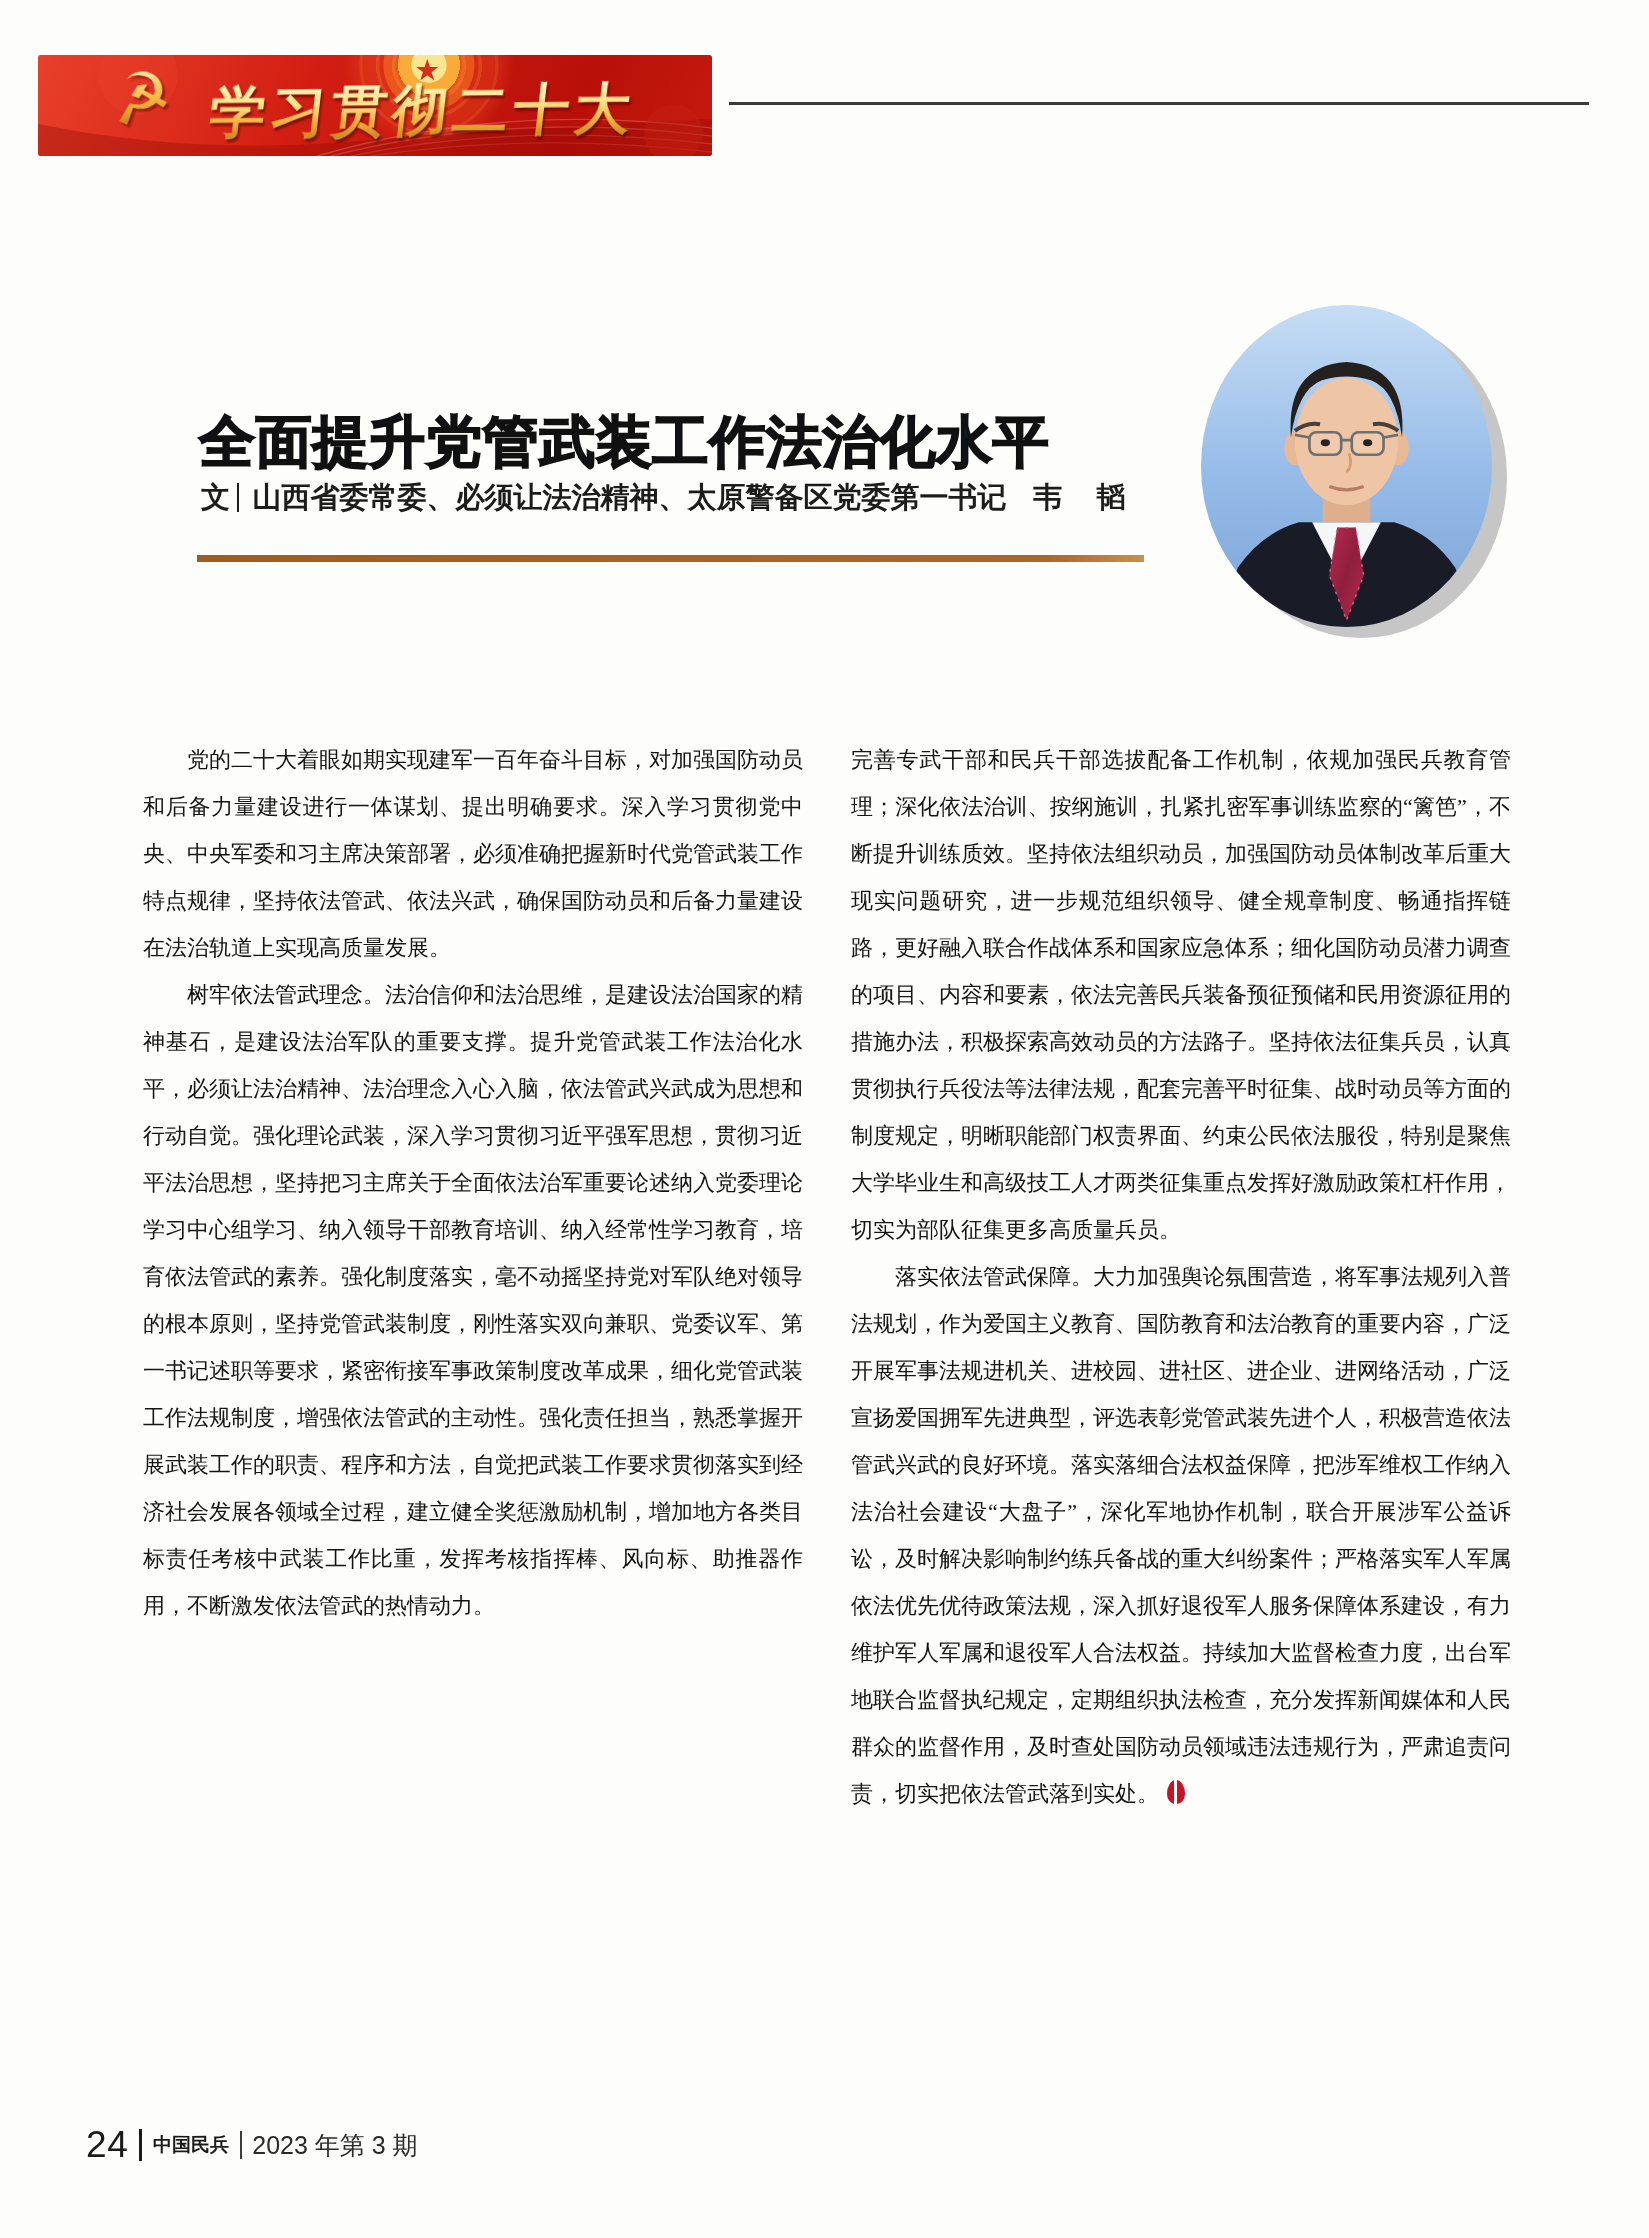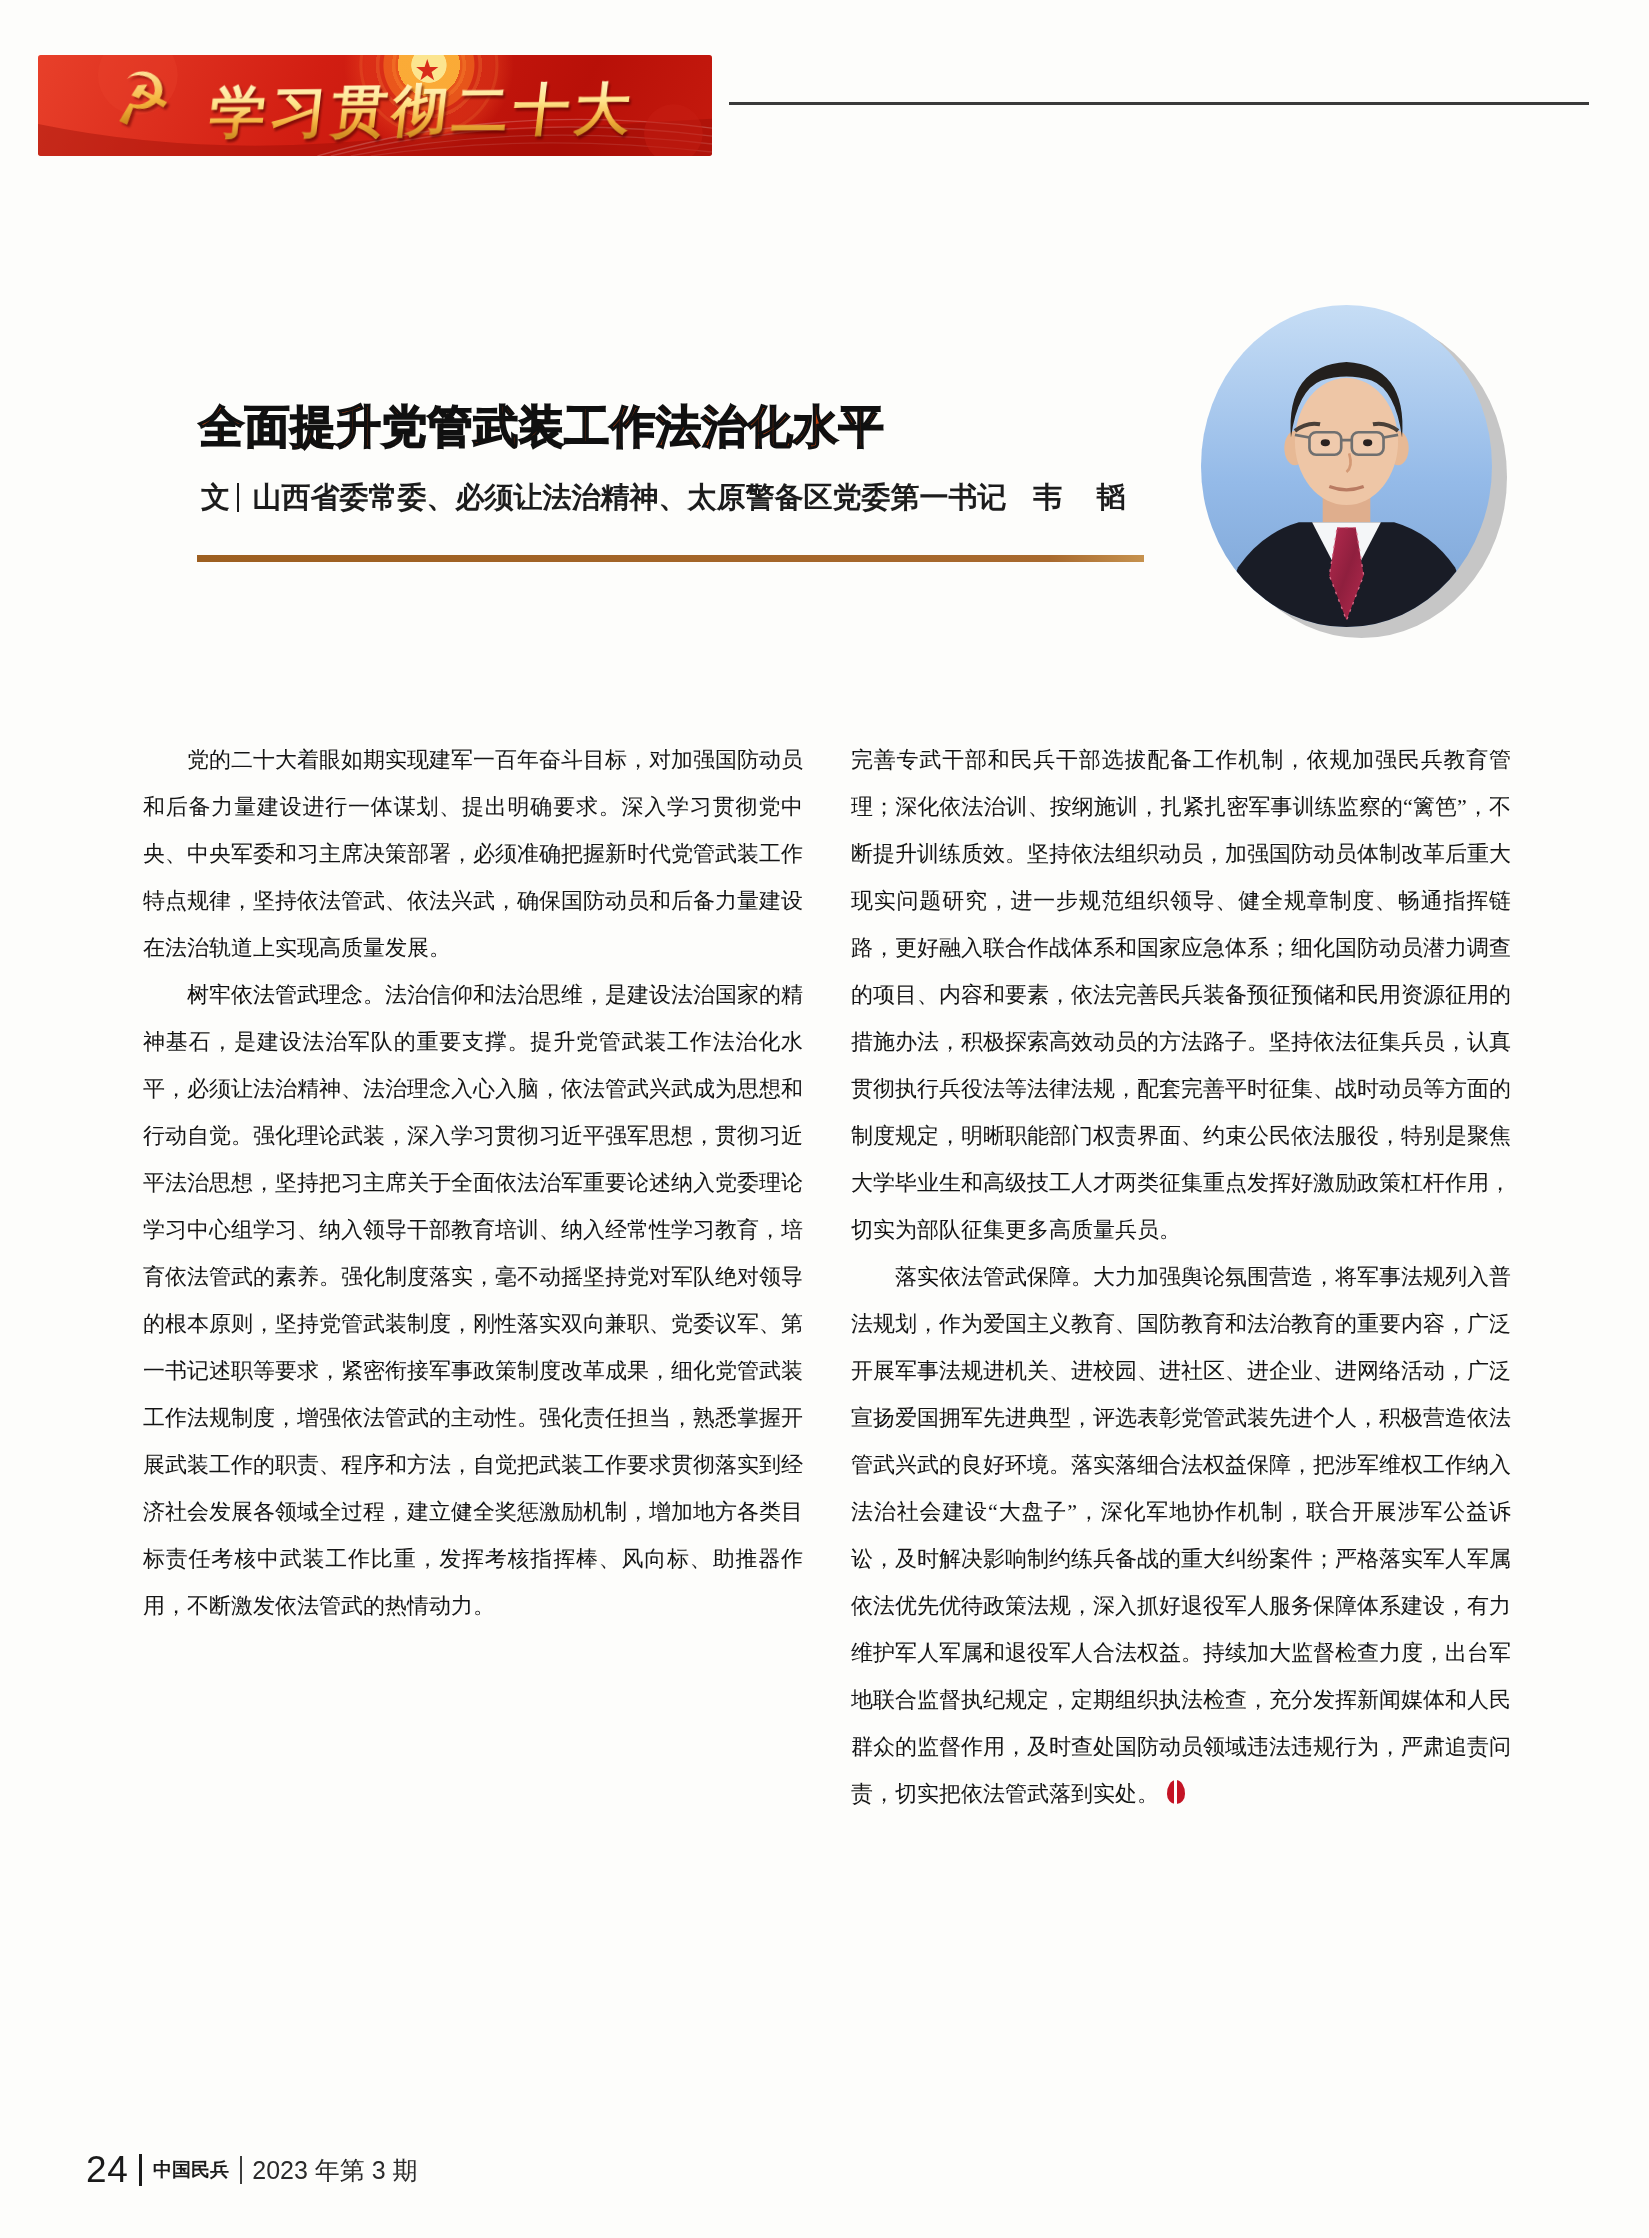--- a/index.html
+++ b/index.html
@@ -38,21 +38,21 @@
     transform:skewX(-7deg) rotate(-.5deg);
     filter:drop-shadow(2px 3.3px 1.3px rgba(80,0,0,.6));
     white-space:nowrap;
   }
   .top-rule{position:absolute; left:729px; top:102px; width:860px; height:2.7px; background:#3a3a3a;}
 
   
   .title{
     position:absolute; left:199px; top:367px; width:997px;
     font-family:"Liberation Sans","DejaVu Sans",sans-serif;
-    font-size:45px; font-weight:700; color:#c2410c; letter-spacing:0.7px;
+    font-size:56px; font-weight:700; color:#0f172a; letter-spacing:0.7px;
     -webkit-text-stroke:1.7px #101010; white-space:nowrap;
   }
   .byline{
     position:absolute; left:201px; top:480px; height:35px;
     display:flex; align-items:center;
     font-family:"Liberation Sans","DejaVu Sans",sans-serif;
     font-size:29px; font-weight:700; color:#1c1c1c; white-space:nowrap;
   }
   .byline .byline-bar{display:inline-block;width:2.7px;height:29px;background:#1c1c1c;margin:0 13.3px 0 6.6px;}
   .byline .author{margin-left:26.6px;letter-spacing:2.7px;}
@@ -91,21 +91,21 @@
     background:
       linear-gradient(90deg, transparent 0 7.3px, #fff 7.3px 10px, transparent 10px 100%),
       #c41425;
     border-radius:50% 50% 46% 46% / 58% 58% 42% 42%;
   }
 
   
   .footer{
     position:absolute; left:86px; top:2125px; height:40px;
     display:flex; align-items:center; gap:10.6px;
-    font-family:"Liberation Sans","DejaVu Sans",sans-serif; color:#1a1a1a; white-space:nowrap;margin-top:25px;
+    font-family:"Liberation Sans","DejaVu Sans",sans-serif; color:#1a1a1a; white-space:nowrap;
   }
   .footer .page-num{font-size:37px; font-weight:500; letter-spacing:0.7px;}
   .footer .fbar1{width:3.3px;height:32px;background:#1a1a1a;}
   .footer .magazine{font-size:19px; font-weight:700;}
   .footer .fbar2{width:2px;height:28px;background:#3c3c3c;}
   .footer .issue{font-size:25px; font-weight:400; color:#2a2a2a;text-align:center;}
 </style>
 </head>
 <body>
 

